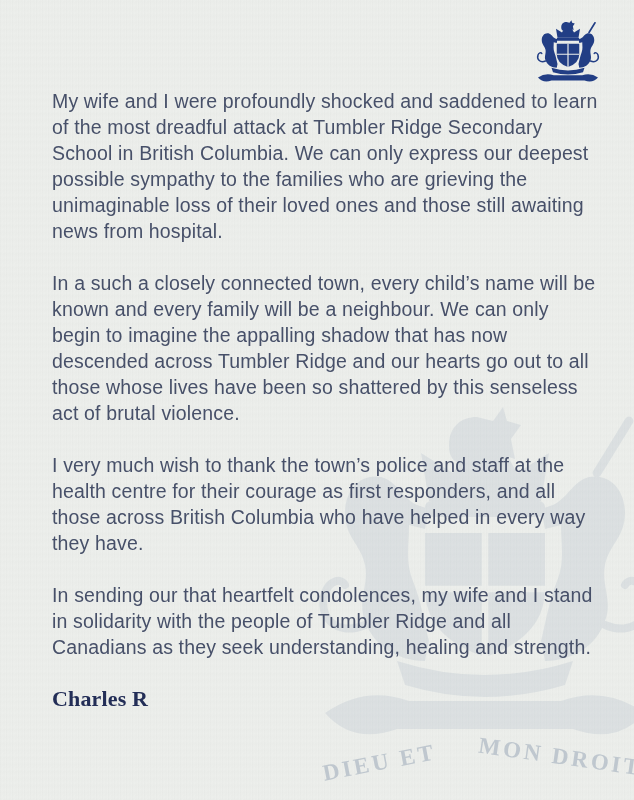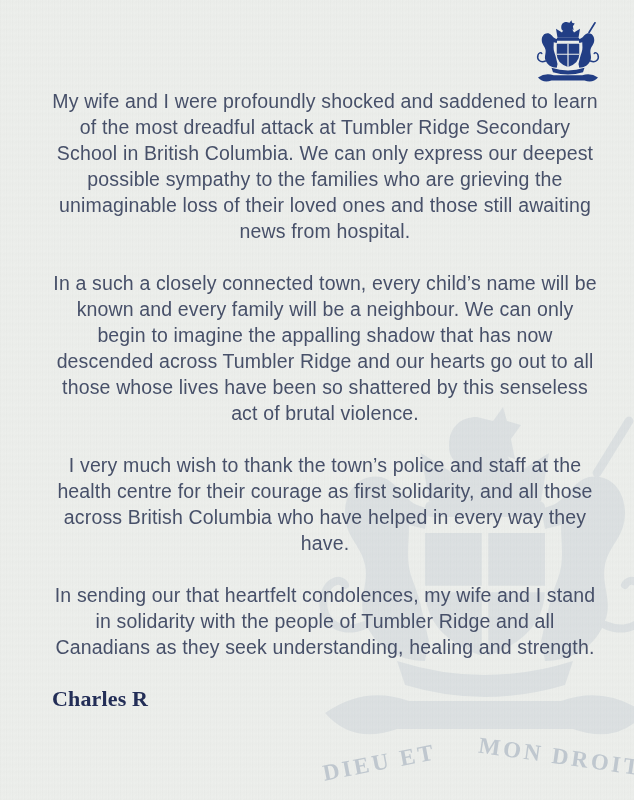--- a/index.html
+++ b/index.html
@@ -48,21 +48,21 @@
   .motto-right { left: 478px; top: 744px; transform: rotate(8deg); }
   .letter {
     position: absolute;
     left: 52px; top: 88px;
     width: 546px;
     color: #475069;
     font-size: 19.5px;
     line-height: 26px;
     letter-spacing: 0.15px;
   }
-  .letter p { margin: 0 0 26px 0; text-align: center; }
+  .letter p { margin: 0 0 26px 0; }
   .signature {
     font-family: "Liberation Serif", serif;
     font-weight: bold;
     font-size: 22px;
     color: #232e57;
     margin-top: 10px;
   }
 </style>
 </head>
 <body>
@@ -99,16 +99,16 @@
 <span class="motto motto-left">DIEU ET</span>
 <span class="motto motto-right">MON DROIT</span>
 
 <svg class="crest" viewBox="0 0 120 100">
   <use href="#arms"></use>
 </svg>
 
 <div class="letter">
   <p>My wife and I were profoundly shocked and saddened to learn of the most dreadful attack at Tumbler Ridge Secondary School in British Columbia. We can only express our deepest possible sympathy to the families who are grieving the unimaginable loss of their loved ones and those still awaiting news from hospital.</p>
   <p>In a such a closely connected town, every child’s name will be known and every family will be a neighbour. We can only begin to imagine the appalling shadow that has now descended across Tumbler Ridge and our hearts go out to all those whose lives have been so shattered by this senseless act of brutal violence.</p>
-  <p>I very much wish to thank the town’s police and staff at the health centre for their courage as first solidarity, and all those across British Columbia who have helped in every way they have.</p>
+  <p>I very much wish to thank the town’s police and staff at the health centre for their courage as first responders, and all those across British Columbia who have helped in every way they have.</p>
   <p>In sending our that heartfelt condolences, my wife and I stand in solidarity with the people of Tumbler Ridge and all Canadians as they seek understanding, healing and strength.</p>
   <div class="signature">Charles R</div>
 </div>
 
 </body></html>

